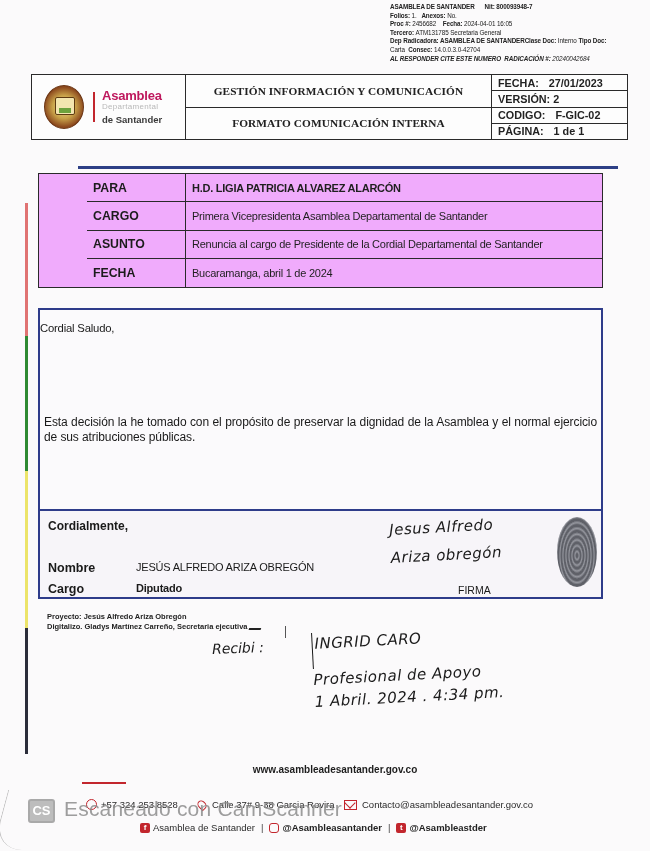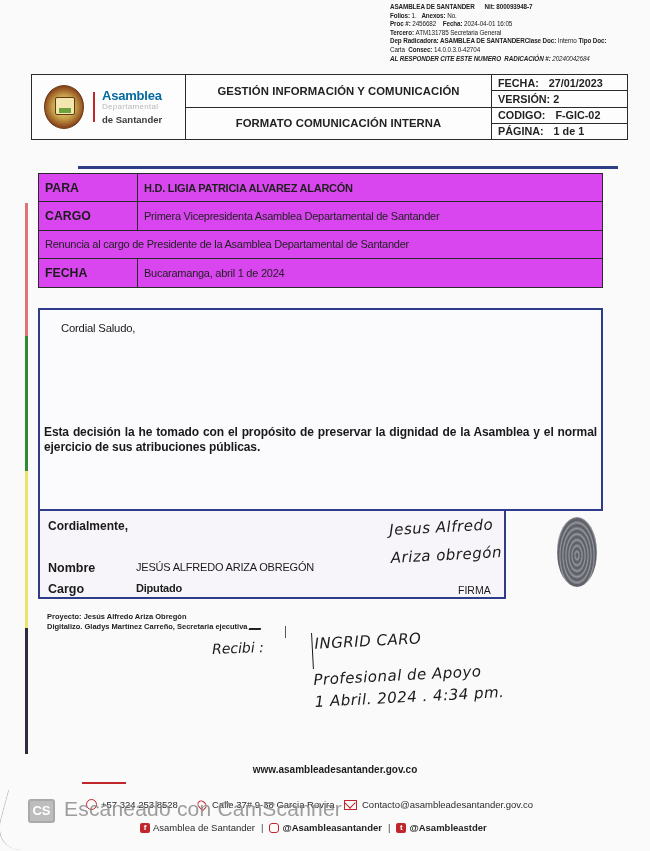--- a/index.html
+++ b/index.html
@@ -44,25 +44,25 @@
   }
   .logo-emblem .inner {
     position: absolute; left: 10px; top: 11px; width: 20px; height: 18px;
     background: #f3e6b0; border: 1px solid #5d3a12; border-radius: 2px;
   }
   .logo-emblem .inner::after {
     content: ""; position: absolute; left: 3px; top: 10px; width: 12px; height: 5px; background: #6da23d;
   }
   .logo-bar { width: 2px; height: 30px; background: #c2262d; margin: 0 7px 0 9px; }
   .logo-text { line-height: 1; }
-  .logo-text .l1 { font-size: 13px; font-weight: bold; color: #0369a1; letter-spacing: -0.2px; }
+  .logo-text .l1 { font-size: 13px; font-weight: bold; color: #be185d; letter-spacing: -0.2px; }
   .logo-text .l2 { font-size: 8px; color: #b8b8b8; letter-spacing: 0.3px; margin-top: 1px; }
   .logo-text .l3 { font-size: 9.5px; font-weight: bold; color: #3b3b3b; margin-top: 4px; }
 
-  .hdr .mid { width: 306px; border-right: 1.5px solid #2a2a2a; display: flex; flex-direction: column; }
+  .hdr .mid { width: 306px; border-right: 1.5px solid #2a2a2a; display: flex; flex-direction: column; font-family: Liberation Serif, serif; }
   .hdr .mid div {
     flex: 1; display: flex; align-items: center; justify-content: center;
     font-size: 11.3px; font-weight: bold; color: #222; letter-spacing: 0.1px;
   }
   .hdr .mid div:first-child { border-bottom: 1.5px solid #2a2a2a; }
   .hdr .right { flex: 1; display: flex; flex-direction: column; }
   .hdr .right div {
     flex: 1; display: flex; align-items: center; padding-left: 6px;
     font-size: 10.8px; font-weight: bold; color: #222;
     border-bottom: 1px solid #2a2a2a;
@@ -73,53 +73,53 @@
 
   
   .stripe { left: 25px; width: 3px; }
 
   
   .blueline { left: 78px; top: 166px; width: 540px; height: 3px; background: #2d3f86; }
 
   
   .info {
     left: 38px; top: 173px; width: 565px;
-    border: 1.3px solid #2a2a2a; background: #d946ef;
+    border: 1.3px solid #2a2a2a; background: #f0abfc; padding-left: 48px;
   }
   .info .r { display: flex; height: 28.3px; border-bottom: 1.3px solid #2a2a2a; }
   .info .r:last-child { border-bottom: none; }
   .info .k {
     width: 99px; border-right: 1.3px solid #2a2a2a;
     display: flex; align-items: center; padding-left: 6px;
     font-size: 12.3px; font-weight: bold; color: #1c1c1c;
   }
   .info .v {
     flex: 1; display: flex; align-items: center; padding-left: 6px;
     font-size: 11px; color: #1f1f1f; letter-spacing: -0.25px;
   }
   .info .v.bold { font-weight: bold; }
 
   
   .body-box {
     left: 38px; top: 308px; width: 565px; height: 203px;
     border: 2.5px solid #2e3c8a; border-bottom-width: 2px;
     background: #fbfafc;
   }
-  .body-box .greet { position: absolute; left: 21px; top: 12px; font-size: 11.3px; letter-spacing: -0.2px; }
+  .body-box .greet { position: absolute; left: 0; top: 12px; font-size: 11.3px; letter-spacing: -0.2px; }
   .body-box .p {
     position: absolute; left: 4px; right: 4px;
     font-size: 12px; line-height: 14.5px; text-align: justify; text-align-last: left;
     letter-spacing: -0.1px;
   }
   .body-box .p1 { top: 54px; }
-  .body-box .p2 { top: 115px; font-weight: bold; }
+  .body-box .p2 { top: 105px; }
 
   
   .sig-box {
-    left: 38px; top: 509px; width: 468px; height: 90px;
+    left: 38px; top: 509px; width: 565px; height: 90px;
     border: 2.5px solid #2e3c8a; border-top-width: 2px;
     background: #f7f5f9;
     padding-left: 40px;
   }
   .sig-box .cord { position: absolute; left: 8px; top: 8px; font-size: 12px; font-weight: bold; }
   .sig-box .nk { position: absolute; left: 8px; top: 50px; font-size: 12.5px; font-weight: bold; }
   .sig-box .nv { position: absolute; left: 96px; top: 50px; font-size: 11px; font-weight: normal; letter-spacing: -0.2px; }
   .sig-box .ck { position: absolute; left: 8px; top: 71px; font-size: 12.5px; font-weight: bold; }
   .sig-box .cv { position: absolute; left: 96px; top: 71px; font-size: 11px; font-weight: bold; letter-spacing: -0.2px; }
   .sig-box .firma { position: absolute; left: 418px; top: 73px; font-size: 10.5px; font-weight: normal; }
@@ -261,21 +261,22 @@
 <div class="abs info">
   <div class="r">
     <div class="k">PARA</div>
     <div class="v bold">H.D. LIGIA PATRICIA ALVAREZ ALARCÓN</div>
   </div>
   <div class="r">
     <div class="k">CARGO</div>
     <div class="v">Primera Vicepresidenta Asamblea Departamental de Santander</div>
   </div>
   <div class="r">
-    <div class="v">Renuncia al cargo de Presidente de la Asamblea Departamental de Santander</div>
+    <div class="k">ASUNTO</div>
+    <div class="v">Renuncia al cargo de Presidente de la Cordial Departamental de Santander</div>
   </div>
   <div class="r">
     <div class="k">FECHA</div>
     <div class="v">Bucaramanga, abril 1 de 2024</div>
   </div>
 </div>
 
 <div class="abs body-box">
   <div class="greet">Cordial Saludo,</div>
   <div class="p p2">Esta decisión la he tomado con el propósito de preservar la dignidad de la Asamblea y el normal ejercicio de sus atribuciones públicas.</div>

